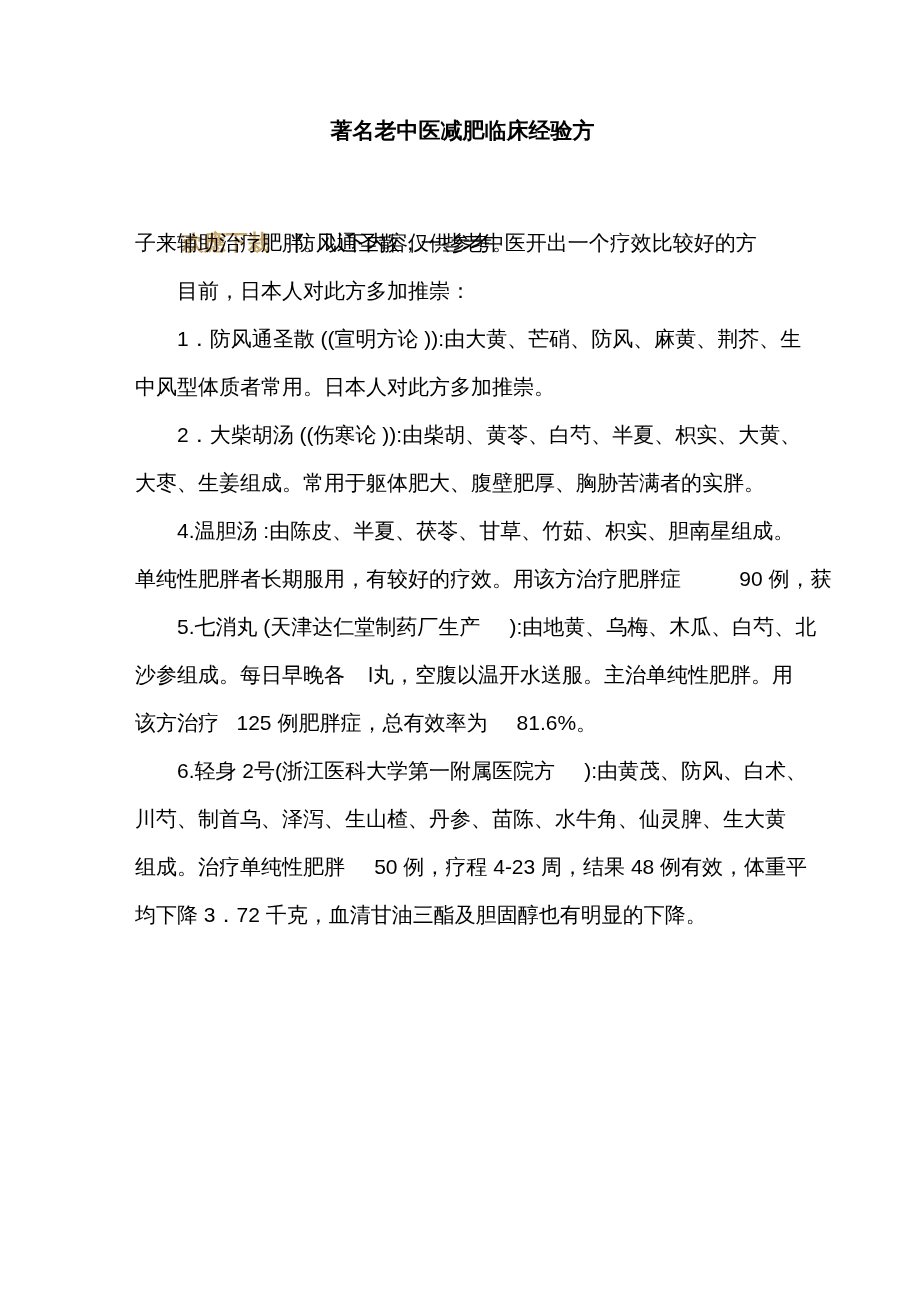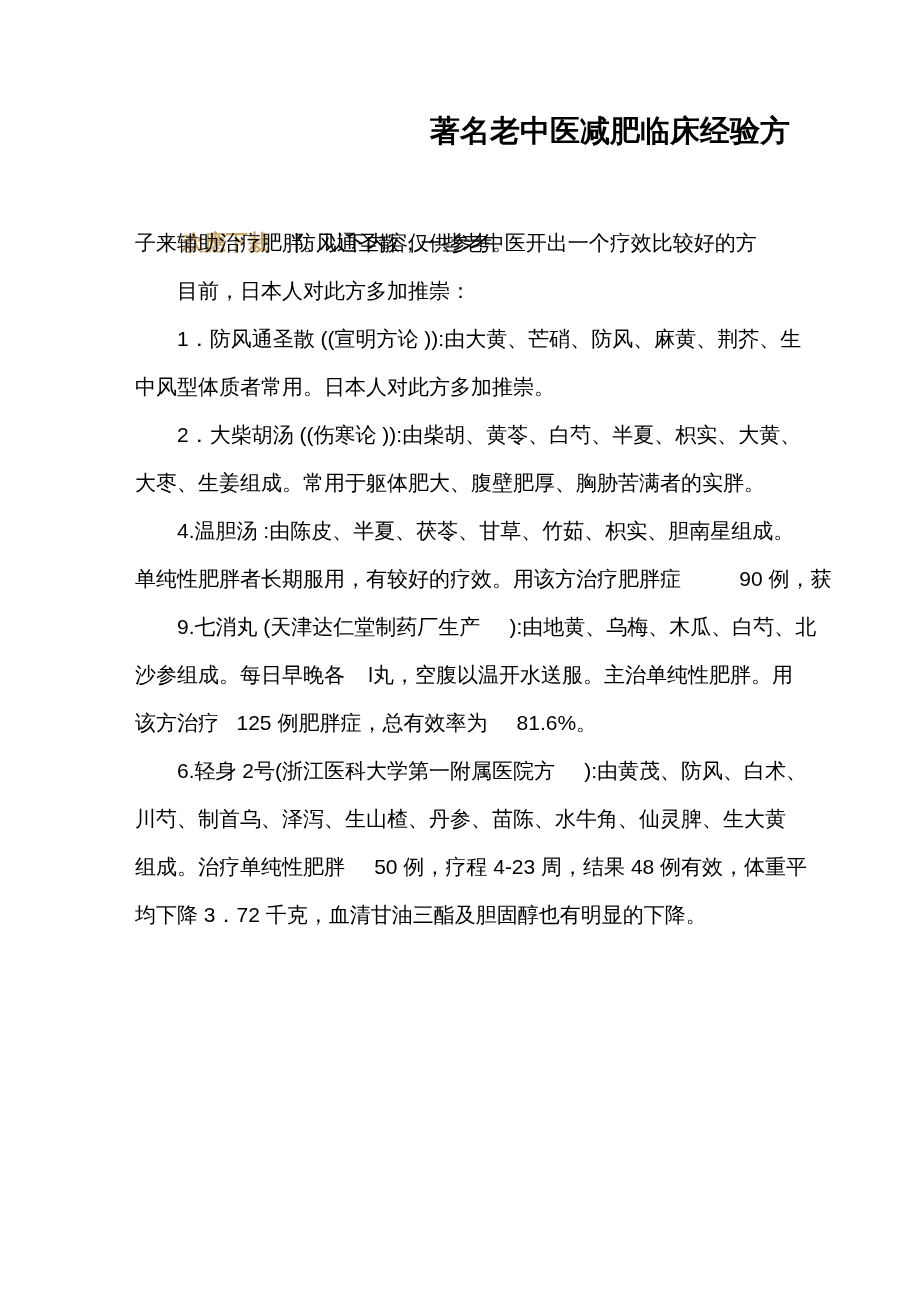--- a/index.html
+++ b/index.html
@@ -14,22 +14,22 @@
     background: #ffffff;
     color: #000000;
     font-family: "Liberation Sans", sans-serif;
     overflow: hidden;
   }
   .doc-title {
     position: absolute;
     top: 109px;
     left: 135px;
     width: 655px;
-    text-align: right;
-    font-size: 30px;
+    text-align: center;
+    font-size: 22px;
     font-weight: 600;
     line-height: 44px;
     white-space: pre;
   }
   .content {
     position: absolute;
     top: 171px;
     left: 135px;
     width: 660px;
   }
@@ -83,21 +83,21 @@
       <div class="line">大枣、生姜组成。常用于躯体肥大、腹壁肥厚、胸胁苦满者的实胖。</div>
     </div>
 
 
     <div class="para">
       <div class="line indent">4.温胆汤 :由陈皮、半夏、茯苓、甘草、竹茹、枳实、胆南星组成。</div>
       <div class="line">单纯性肥胖者长期服用，有较好的疗效。用该方治疗肥胖症          90 例，获</div>
     </div>
 
     <div class="para">
-      <div class="line indent">9.七消丸 (天津达仁堂制药厂生产     ):由地黄、乌梅、木瓜、白芍、北</div>
+      <div class="line indent">5.七消丸 (天津达仁堂制药厂生产     ):由地黄、乌梅、木瓜、白芍、北</div>
       <div class="line">沙参组成。每日早晚各    l丸，空腹以温开水送服。主治单纯性肥胖。用</div>
       <div class="line">该方治疗   125 例肥胖症，总有效率为     81.6%。</div>
     </div>
 
     <div class="para">
       <div class="line indent">6.轻身 2号(浙江医科大学第一附属医院方     ):由黄茂、防风、白术、</div>
       <div class="line">川芍、制首乌、泽泻、生山楂、丹参、苗陈、水牛角、仙灵脾、生大黄</div>
       <div class="line">组成。治疗单纯性肥胖     50 例，疗程 4-23 周，结果 48 例有效，体重平</div>
       <div class="line">均下降 3．72 千克，血清甘油三酯及胆固醇也有明显的下降。</div>
     </div>

